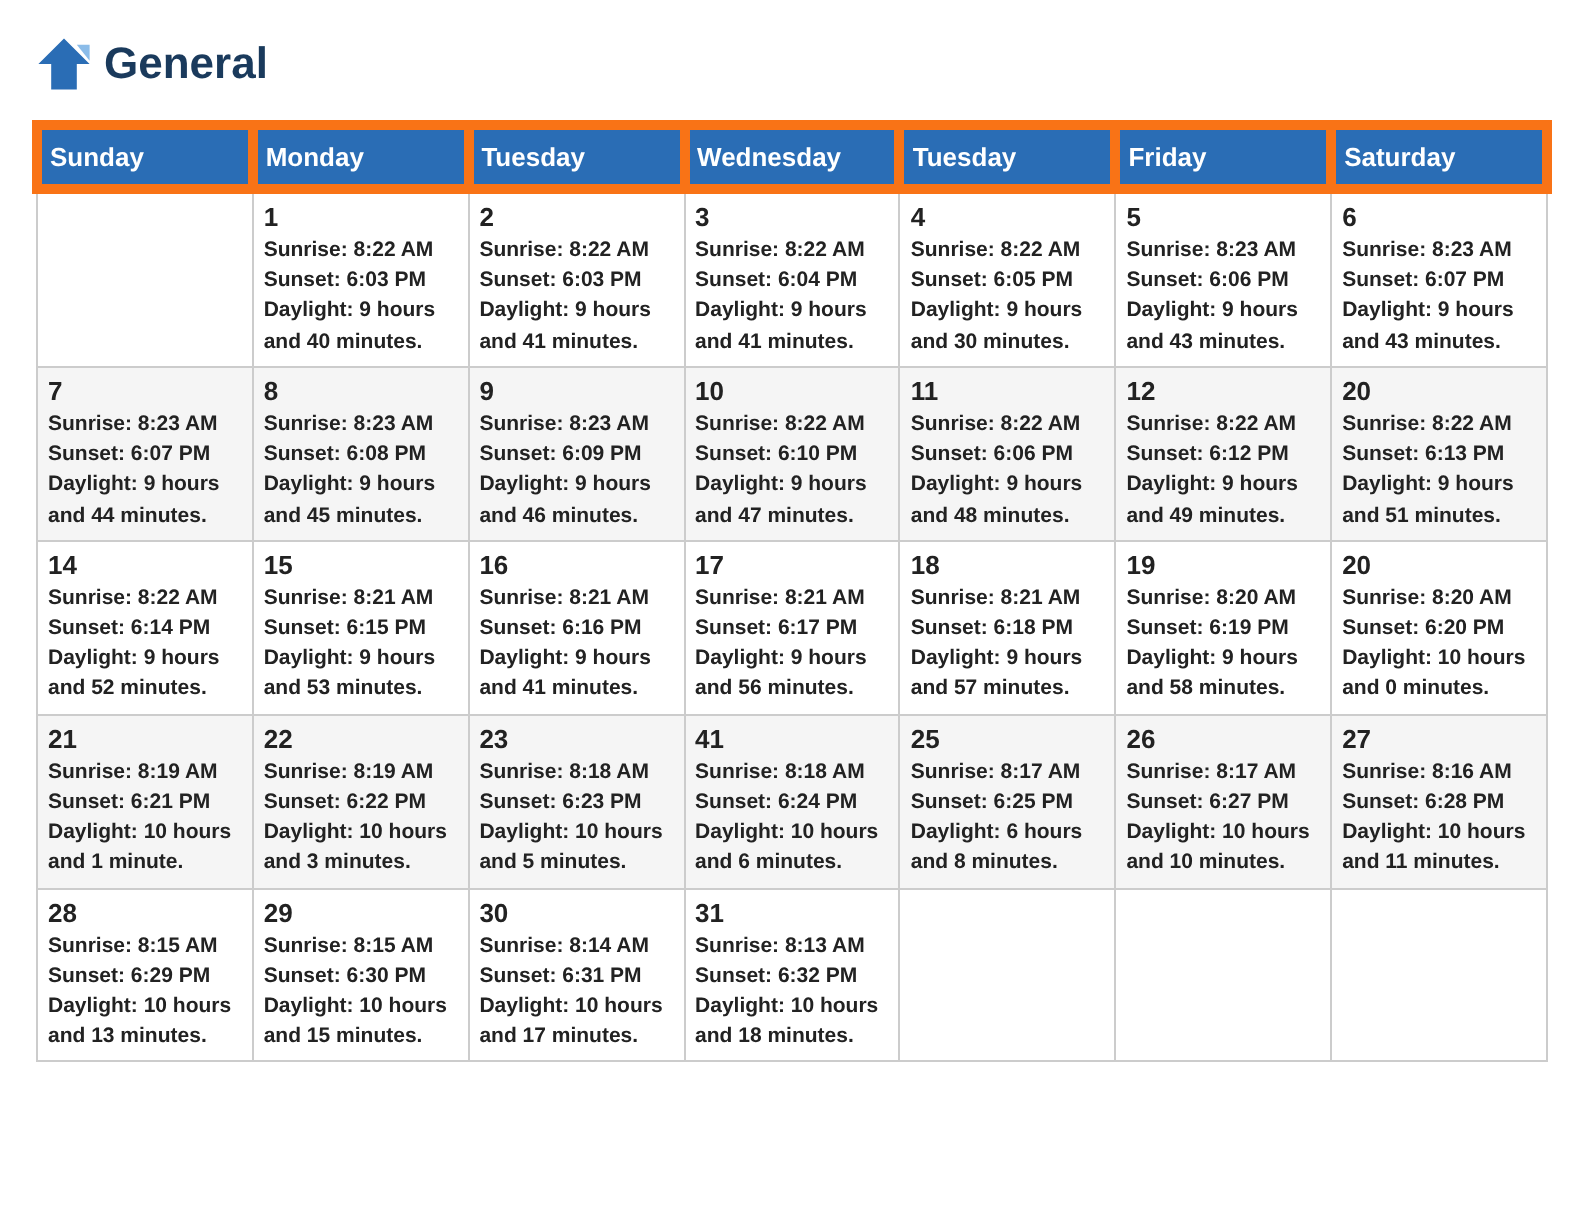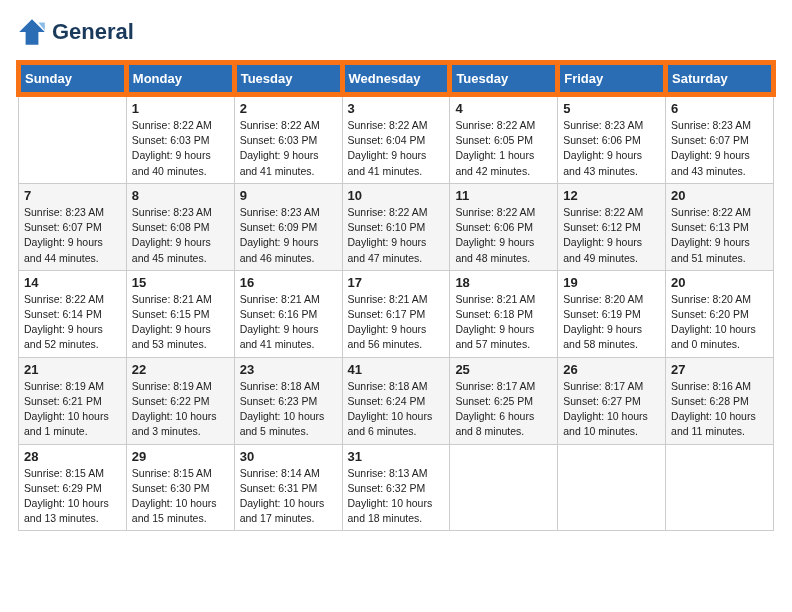--- a/index.html
+++ b/index.html
@@ -71,20 +71,21 @@
     }
     .day-number {
       font-size: 13px;
       font-weight: bold;
       display: block;
       margin-bottom: 2px;
     }
     .day-info {
       line-height: 1.45;
       font-size: 10.5px;
+      font-weight: bold;
     }
     .empty-cell {
       background: #fff !important;
     }
   </style>
 </head>
 <body>
 
 <div class="header">
   <div class="logo">
@@ -120,21 +121,21 @@
         <td>
           <span class="day-number">2</span>
           <div class="day-info"><span>Sunrise: 8:22 AM</span><br><span>Sunset: 6:03 PM</span><br><span>Daylight: 9 hours and 41 minutes.</span></div>
         </td>
         <td>
           <span class="day-number">3</span>
           <div class="day-info"><span>Sunrise: 8:22 AM</span><br><span>Sunset: 6:04 PM</span><br><span>Daylight: 9 hours and 41 minutes.</span></div>
         </td>
         <td>
           <span class="day-number">4</span>
-          <div class="day-info"><span>Sunrise: 8:22 AM</span><br><span>Sunset: 6:05 PM</span><br><span>Daylight: 1 hours and 42 minutes.</span></div>
+          <div class="day-info"><span>Sunrise: 8:22 AM</span><br><span>Sunset: 6:05 PM</span><br><span>Daylight: 9 hours and 30 minutes.</span></div>
         </td>
         <td>
           <span class="day-number">5</span>
           <div class="day-info"><span>Sunrise: 8:23 AM</span><br><span>Sunset: 6:06 PM</span><br><span>Daylight: 9 hours and 43 minutes.</span></div>
         </td>
         <td>
           <span class="day-number">6</span>
           <div class="day-info"><span>Sunrise: 8:23 AM</span><br><span>Sunset: 6:07 PM</span><br><span>Daylight: 9 hours and 43 minutes.</span></div>
         </td>
       </tr>

